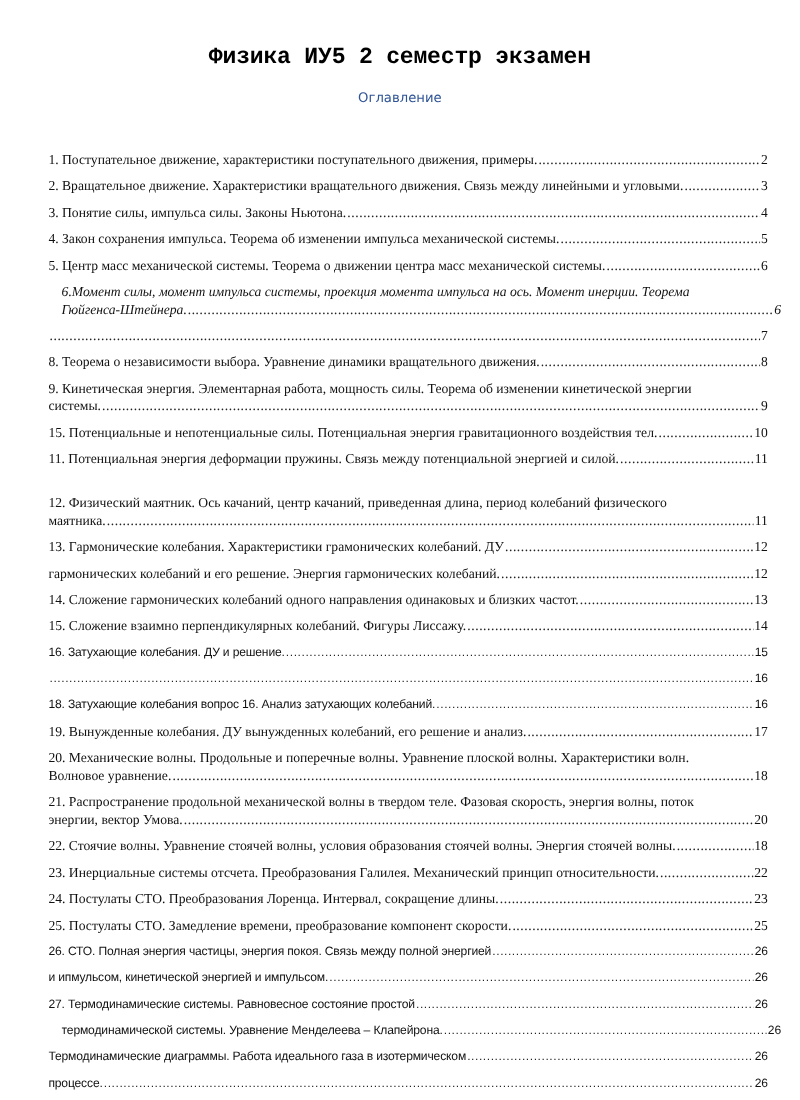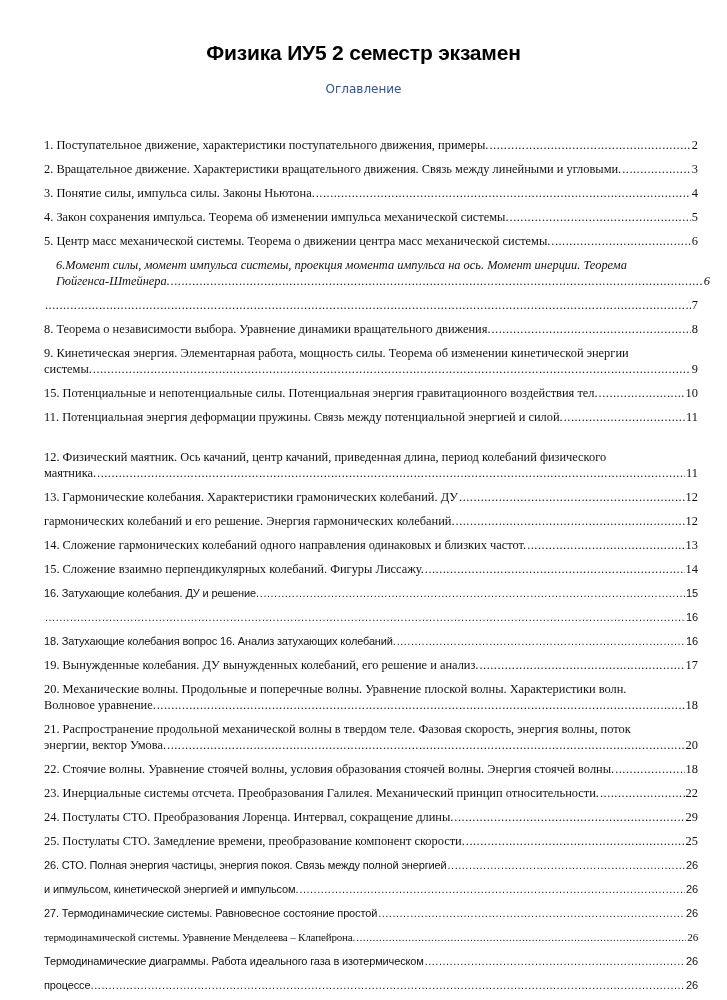--- a/index.html
+++ b/index.html
@@ -20,21 +20,21 @@
     left: 0; top: 0;
     width: 727px;
     height: 1000px;
   }
   .doc-title {
     position: absolute;
     top: 41px;
     left: 0;
     width: 727px;
     text-align: center;
-    font-family: Liberation Sans, sans-serif;
+    font-family: Liberation Mono, monospace;
     font-weight: bold;
     font-size: 21px;
     letter-spacing: -0.2px;
     color: #000;
   }
   .toc-heading {
     position: absolute;
     top: 82px;
     left: 0;
     width: 727px;
@@ -269,21 +269,21 @@
         <span class="toc-line">
           <span class="txt">23. Инерциальные системы отсчета. Преобразования Галилея. Механический принцип относительности.</span>
           <span class="dots"></span>
           <span class="pg">22</span>
         </span>
       </a>
       <a class="toc-entry" style="position: absolute; left: 0px; width: 654px; top: 672px;">
         <span class="toc-line">
           <span class="txt">24. Постулаты СТО. Преобразования Лоренца. Интервал, сокращение длины.</span>
           <span class="dots"></span>
-          <span class="pg">29</span>
+          <span class="pg">23</span>
         </span>
       </a>
       <a class="toc-entry" style="position: absolute; left: 0px; width: 654px; top: 696px;">
         <span class="toc-line">
           <span class="txt">25. Постулаты СТО. Замедление времени, преобразование компонент скорости.</span>
           <span class="dots"></span>
           <span class="pg">25</span>
         </span>
       </a>
       <a class="toc-entry cal" style="position: absolute; left: 0px; width: 654px; top: 720px;">
@@ -300,21 +300,21 @@
           <span class="pg">26</span>
         </span>
       </a>
       <a class="toc-entry cal" style="position: absolute; left: 0px; width: 654px; top: 768px;">
         <span class="toc-line">
           <span class="txt">27. Термодинамические системы. Равновесное состояние простой</span>
           <span class="dots"></span>
           <span class="pg">26</span>
         </span>
       </a>
-      <a class="toc-entry cal" style="position: absolute; left: 0px; width: 654px; top: 792px; font-family: Liberation Serif, serif;">
+      <a class="toc-entry cal" style="position: absolute; left: 12px; width: 654px; top: 792px;">
         <span class="toc-line">
           <span class="txt">термодинамической системы. Уравнение Менделеева – Клапейрона.</span>
           <span class="dots"></span>
           <span class="pg">26</span>
         </span>
       </a>
       <a class="toc-entry cal" style="position: absolute; left: 0px; width: 654px; top: 816px;">
         <span class="toc-line">
           <span class="txt">Термодинамические диаграммы. Работа идеального газа в изотермическом</span>
           <span class="dots"></span>

